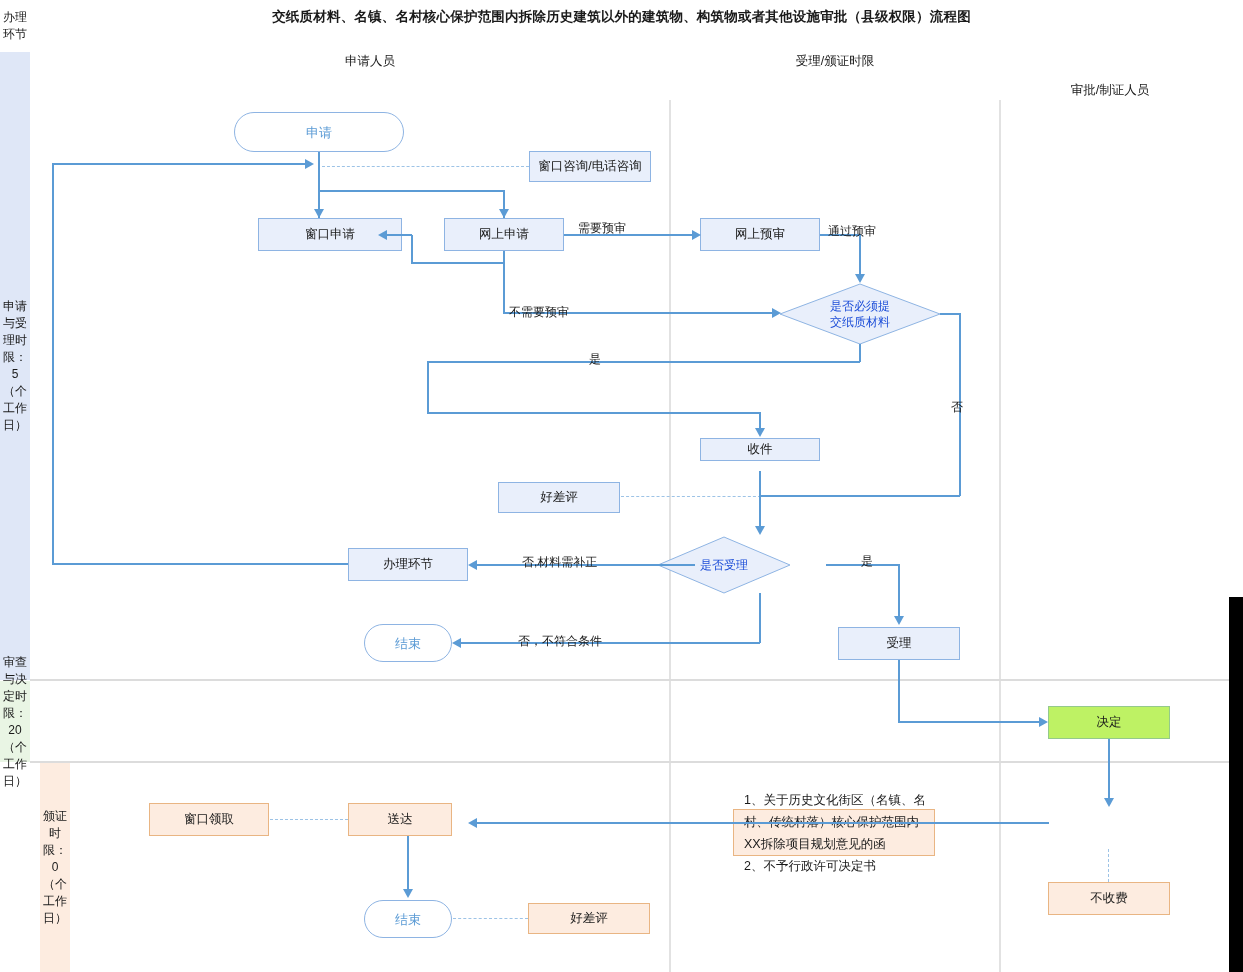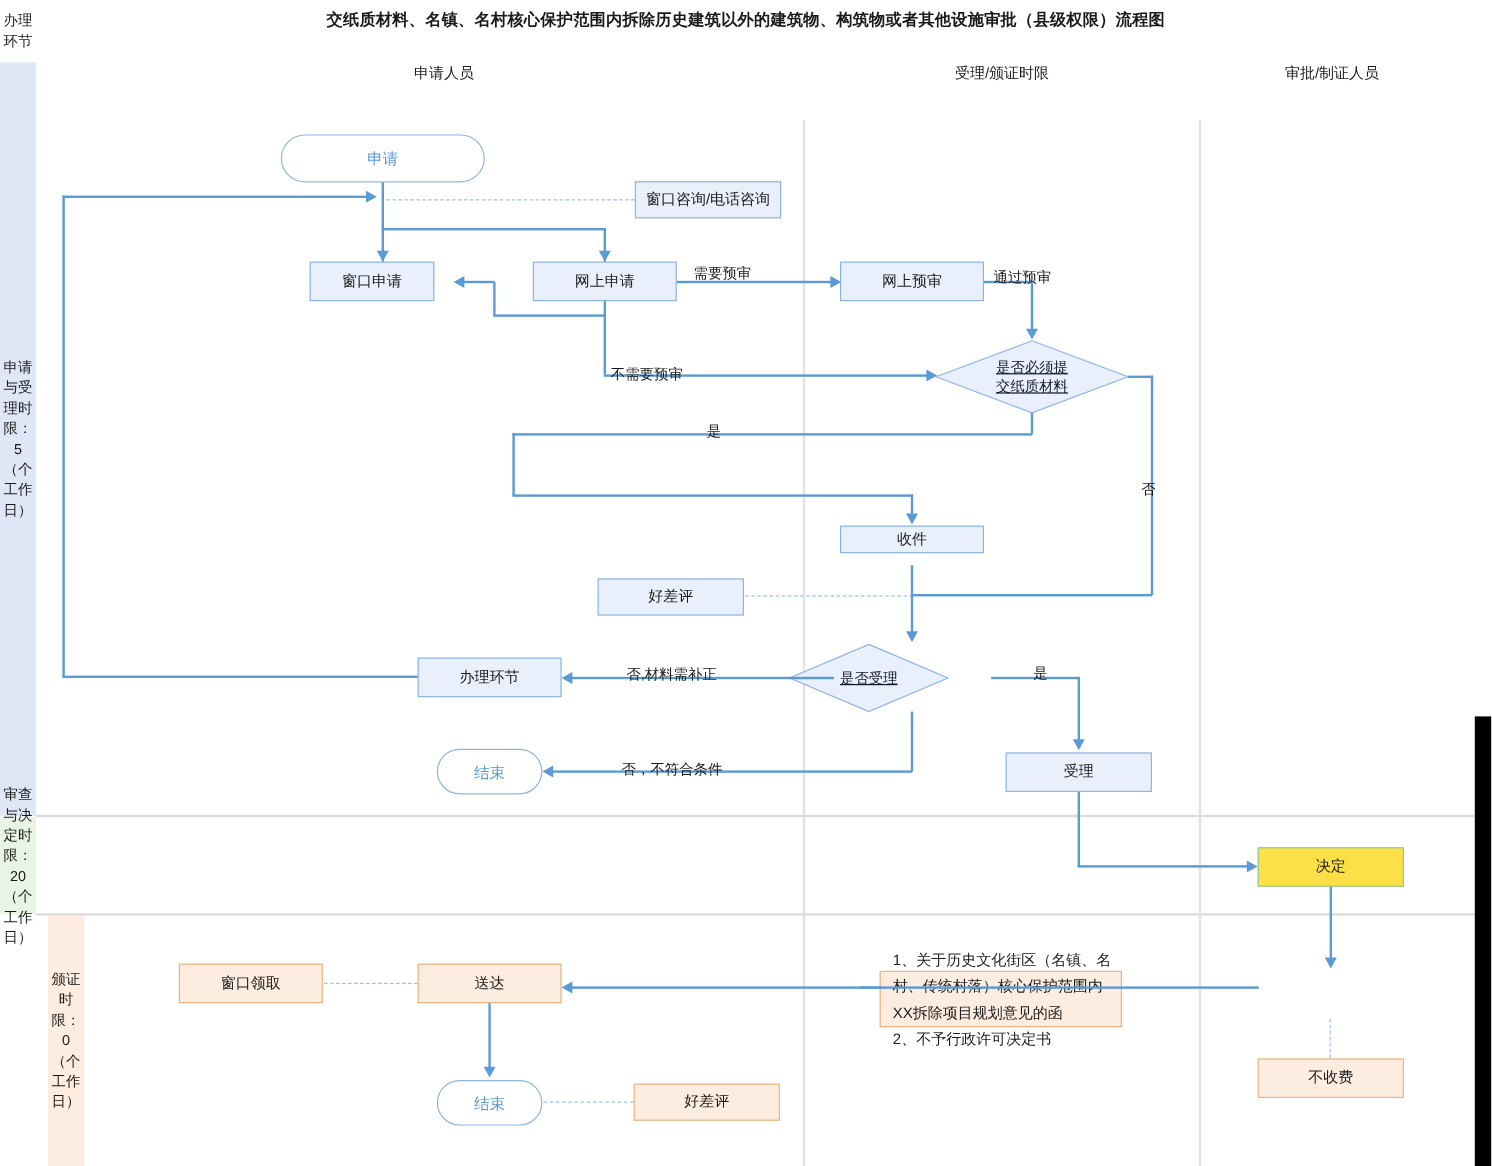--- a/index.html
+++ b/index.html
@@ -77,44 +77,43 @@
     display:flex;
     align-items:center;
     justify-content:center;
     text-align:center;
     font-size:12.5px;
     line-height:17px;
     padding:2px 4px;
     white-space:pre-line;
   }
   .n-blue{ background:#e9effb; border:1px solid #8eb4e3; color:#1a1a1a; }
-  .n-green{ background:#fde047; border:1px solid #94c98c; color:#1a1a1a; }
+  .n-green{ background:#bef264; border:1px solid #94c98c; color:#1a1a1a; }
   .n-peach{ background:#fdece0; border:1px solid #e9b583; color:#1a1a1a; }
   .n-term{
     background:#ffffff;
     border:1px solid #8eb4e3;
     border-radius:22px;
     color:#5b9bd5;
     font-size:13px;
   }
   .n-diamond{
     background:transparent;
     border:none;
   }
   .n-diamond .dia-svg{ position:absolute; left:0; top:0; }
   .n-diamond .dia-txt{
     position:relative;
     z-index:2;
     width:100%;
     text-align:center;
     font-size:12px;
     line-height:16px;
-    color:#0f172a;
+    color:#1d4ed8;
     white-space:pre-line;
-    text-decoration:underline;
   }
   .n-wide{
     text-align:left;
     justify-content:flex-start;
     padding-left:10px;
     line-height:22px;
   }
   
   .conn{ position:absolute; background:#5b9bd5; }
   .conn-h{ height:1.6px; }
@@ -158,35 +157,35 @@
 
   <div class="title">交纸质材料、名镇、名村核心保护范围内拆除历史建筑以外的建筑物、构筑物或者其他设施审批（县级权限）流程图</div>
 
   <div class="lane-col lane-head">办理环节</div>
   <div class="lane-col lane-a">申请与受理时限：5（个工作日）</div>
   <div class="lane-col lane-b">审查与决定时限：20（个工作日）</div>
   <div class="lane-col lane-c">颁证时限：0（个工作日）</div>
 
   <div class="col-head" style="left:275px;width:190px;">申请人员</div>
   <div class="col-head" style="left:740px;width:190px;">受理/颁证时限</div>
-  <div class="col-head" style="left:1015px;width:190px;">审批/制证人员</div>
+  <div class="col-head" style="left:1015px;width:190px;margin-top:29px;">审批/制证人员</div>
 
   <div class="vrule" style="left:669px;top:100px;height:872px;"></div>
   <div class="vrule" style="left:999px;top:100px;height:872px;"></div>
 
   <div class="hrule" style="left:30px;top:679px;width:1199px;"></div>
   <div class="hrule" style="left:30px;top:761px;width:1199px;"></div>
 
   <div class="right-bar" style="left:1229px;top:597px;width:14px;height:375px;"></div>
 
   <div class="node n-term" style="left:234px;top:112px;width:170px;height:40px;">申请</div>
 
   <div class="node n-blue" style="left:529px;top:151px;width:122px;height:31px;">窗口咨询/电话咨询</div>
 
-  <div class="node n-blue" style="left:258px;top:218px;width:104px;height:33px;">窗口申请</div>
+  <div class="node n-blue" style="left:258px;top:218px;width:144px;height:33px;">窗口申请</div>
 
   <div class="node n-blue" style="left:444px;top:218px;width:120px;height:33px;">网上申请</div>
 
   <div class="node n-blue" style="left:700px;top:218px;width:120px;height:33px;">网上预审</div>
 
   <div class="node n-diamond" style="left:779px;top:283px;width:162px;height:62px;">
     <svg class="dia-svg" width="162" height="62" viewBox="0 0 162 62">
       <polygon points="81,1 161,31 81,61 1,31" fill="#e9effb" stroke="#8eb4e3" stroke-width="1"></polygon>
     </svg>
     <div class="dia-txt">是否必须提
@@ -213,21 +212,21 @@
   <div class="node n-green" style="left:1048px;top:706px;width:122px;height:33px;">决定</div>
 
   <div class="node n-peach n-wide" style="left:733px;top:809px;width:202px;height:47px;">1、关于历史文化街区（名镇、名村、传统村落）核心保护范围内XX拆除项目规划意见的函
 2、不予行政许可决定书</div>
 
 
   <div class="node n-peach" style="left:1048px;top:882px;width:122px;height:33px;">不收费</div>
 
   <div class="node n-peach" style="left:149px;top:803px;width:120px;height:33px;">窗口领取</div>
 
-  <div class="node n-peach" style="left:348px;top:803px;width:120px;height:33px;">送达</div>
+  <div class="node n-peach" style="left:348px;top:803px;width:104px;height:33px;">送达</div>
 
   <div class="node n-term" style="left:364px;top:900px;width:88px;height:38px;">结束</div>
 
   <div class="node n-peach" style="left:528px;top:903px;width:122px;height:31px;">好差评</div>
 
   <div class="conn conn-v" style="left:318px;top:152px;height:66px;"></div>
   <div class="arrow ar-down" style="left:314px;top:209px;"></div>
 
   <div class="conn conn-v" style="left:52px;top:163px;height:401px;"></div>
   <div class="conn conn-h" style="left:52px;top:163px;width:255px;"></div>

